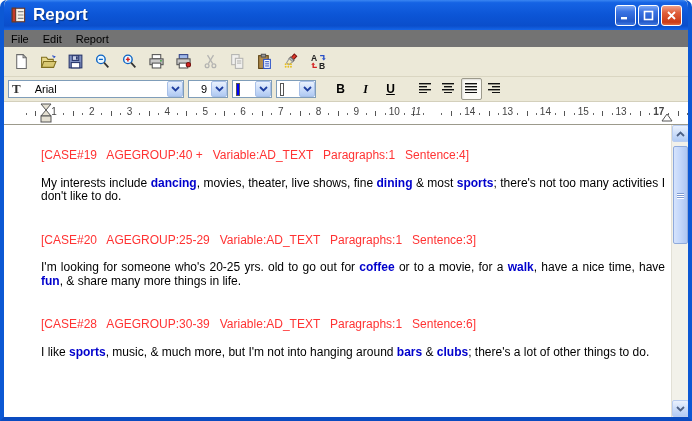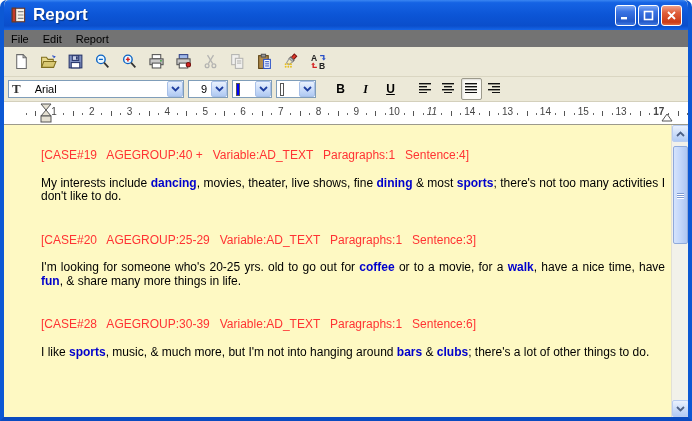--- a/index.html
+++ b/index.html
@@ -45,21 +45,21 @@
   .fbtn.under{font-weight:bold;text-decoration:underline;}
   .fbtn.active{border:1px solid #9C9A8C;background:#FBFAF5;box-shadow:inset 1px 1px 2px rgba(0,0,0,.12);}
   .sep{width:6px;}
   
   .ruler{flex:0 0 22px;height:22px;position:relative;background:#fff;border-bottom:1px solid #9C9A8C;}
   .rnum{position:absolute;top:4px;font-size:10px;color:#444;transform:translateX(-50%);}
   .rtick{position:absolute;top:9px;width:1px;height:5px;background:#555;}
   .rdot{position:absolute;top:11px;width:1px;height:2px;background:#666;}
   .rmarker{position:absolute;z-index:3;}
   
-  .docwrap{flex:1 1 auto;position:relative;background:#fef9c3;}
+  .docwrap{flex:1 1 auto;position:relative;background:#ffffff;}
   .doc{position:absolute;top:0;left:0;right:17px;bottom:0;overflow:hidden;
     padding:24px 6px 0 37px;font-size:12px;line-height:13.5px;color:#000;}
   .case-header{margin:0 0 14px 0;white-space:pre-wrap;}
   .para{margin:0 0 30px 0;text-align:justify;}
   .kw{font-weight:bold;}
   
   .vscroll{position:absolute;top:0;right:0;bottom:0;width:17px;background:#F2F1EA;border-left:1px solid #E2E0D6;box-sizing:border-box;}
   .sbtn{position:absolute;left:0;width:17px;height:17px;box-sizing:border-box;border:1px solid #B9CDF0;border-radius:2px;
     background:linear-gradient(180deg,#EAF1FD 0%,#CADCF9 55%,#B2CBF4 100%);display:flex;align-items:center;justify-content:center;}
   .sbtn.up{top:0;}
@@ -356,21 +356,21 @@
       <span class="rtick" style="left: 333.5px;"></span>
       <span class="rdot" style="left: 342.95px;"></span>
       <span class="rnum" style="left: 352.4px;">9</span>
       <span class="rdot" style="left: 361.85px;"></span>
       <span class="rtick" style="left: 371.3px;"></span>
       <span class="rdot" style="left: 380.75px;"></span>
       <span class="rnum" style="left: 390.2px;">10</span>
       <span class="rdot" style="left: 399.65px;"></span>
       <span class="rtick" style="left: 409.1px;"></span>
       <span class="rdot" style="left: 418.55px;"></span>
-      <span class="rnum" style="left: 428px; font-style: italic;">11</span>
+      <span class="rnum" style="left: 412px; font-style: italic;">11</span>
       <span class="rdot" style="left: 437.45px;"></span>
       <span class="rtick" style="left: 446.9px;"></span>
       <span class="rdot" style="left: 456.35px;"></span>
       <span class="rnum" style="left: 465.8px;">14</span>
       <span class="rdot" style="left: 475.25px;"></span>
       <span class="rtick" style="left: 484.7px;"></span>
       <span class="rdot" style="left: 494.15px;"></span>
       <span class="rnum" style="left: 503.6px;">13</span>
       <span class="rdot" style="left: 513.05px;"></span>
       <span class="rtick" style="left: 522.5px;"></span>

